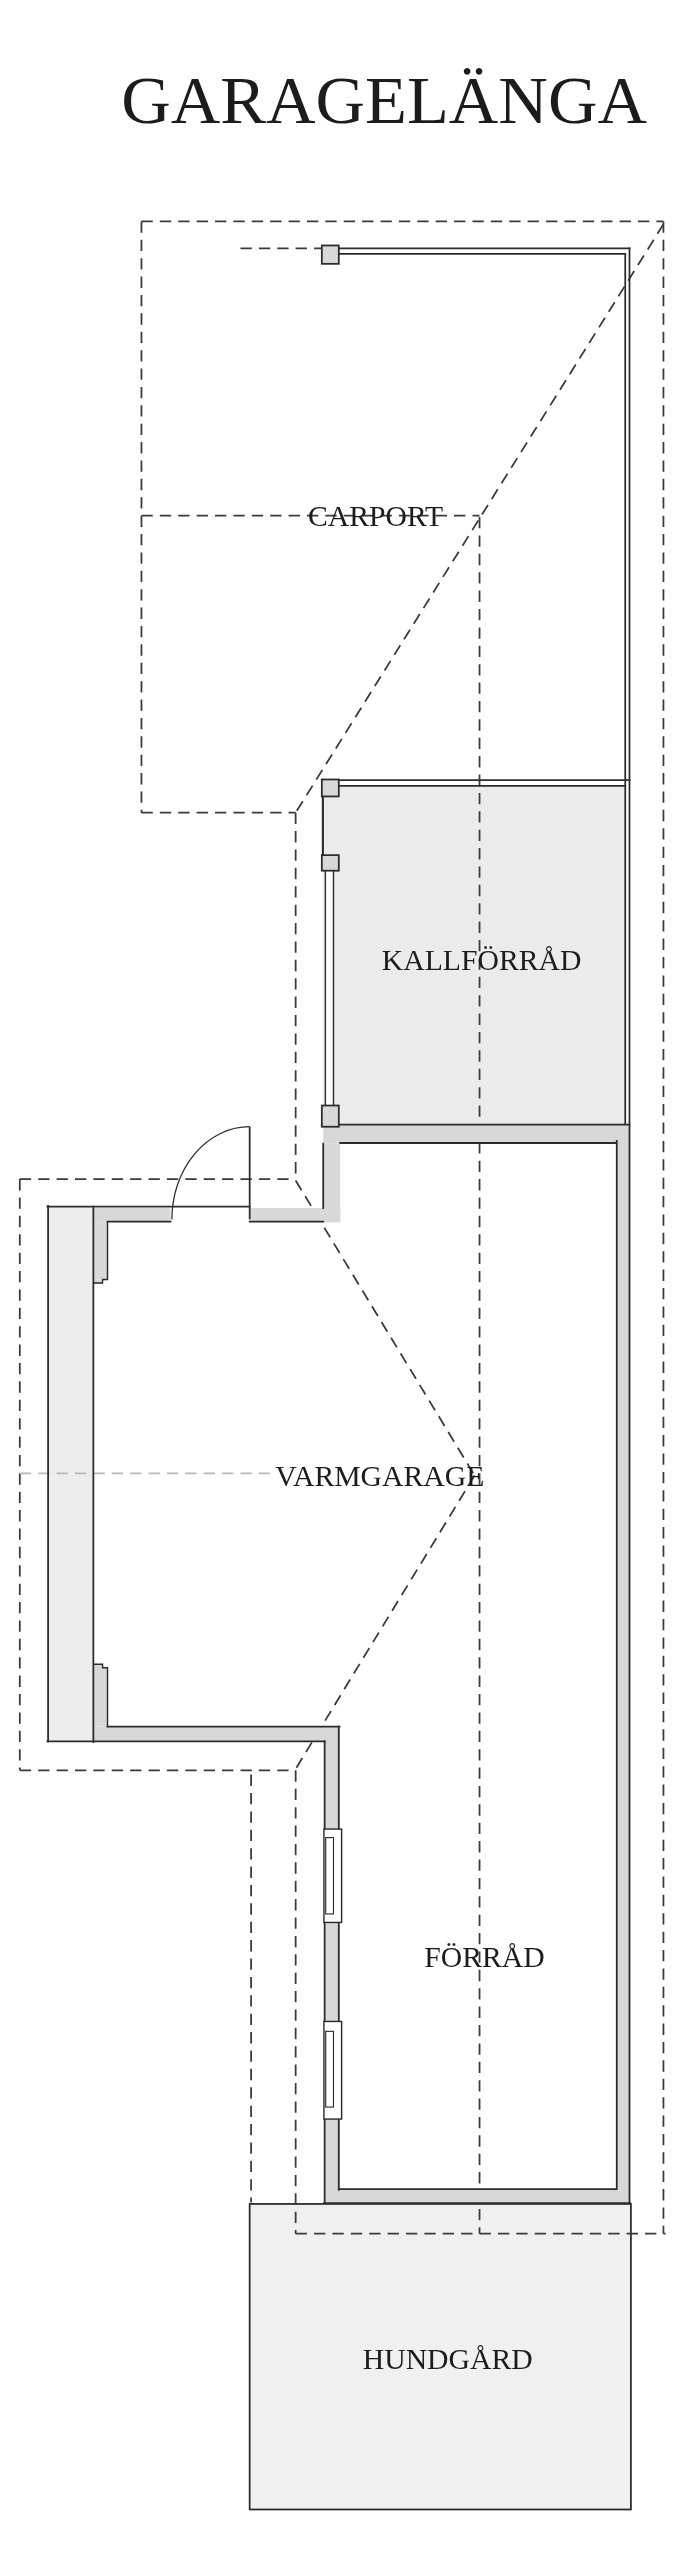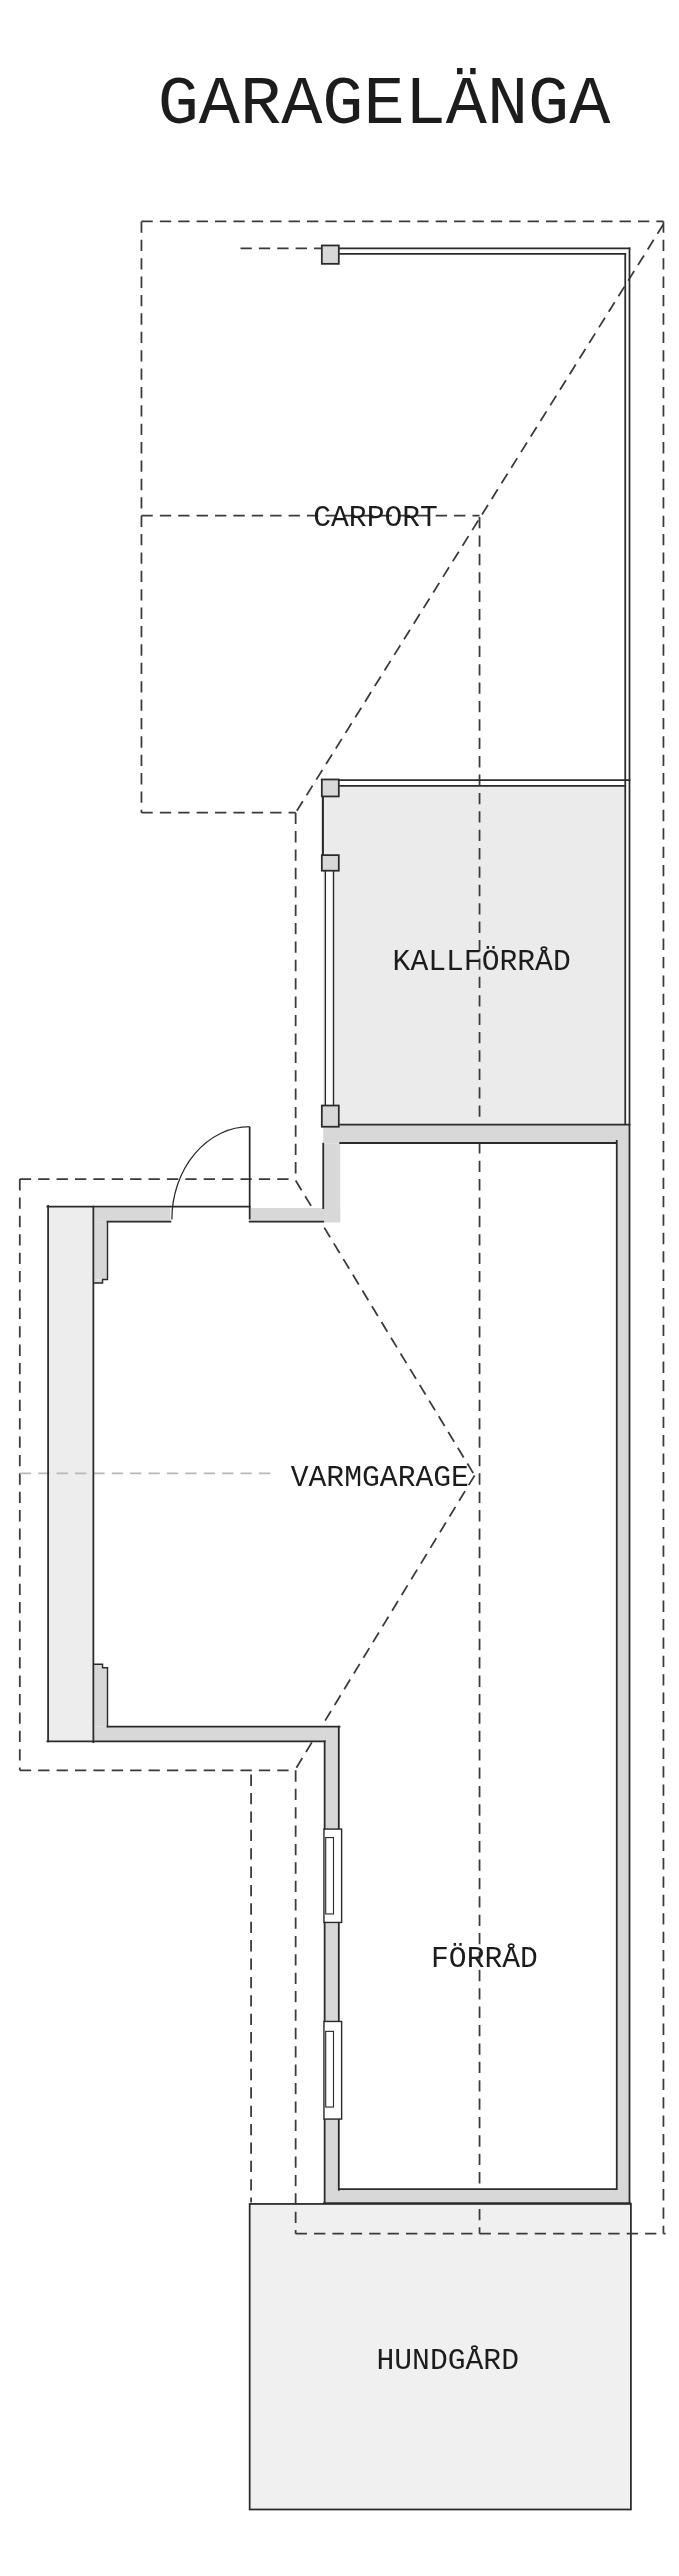--- a/index.html
+++ b/index.html
@@ -1,17 +1,17 @@
 <!DOCTYPE html>
 <html style="font-size:11.3px"><head>
 <meta charset="utf-8">
 <style>
   html,body{margin:0;padding:0;background:#ffffff;}
   #canvas{position:relative;width:679px;height:2576px;background:#fff;overflow:hidden;
-          font-family:Liberation Mono, monospace;}
+          font-family:Liberation Serif, serif;}
   svg{position:absolute;left:0;top:0;}
   text{fill:#1c1c1c;}
   .title-text{font-size:97px;letter-spacing:0;}
   .room-text{font-size:42px;}
 </style>
 </head>
 <body>
 
 <div id="canvas">
 <svg width="679" height="2576" viewBox="0 0 960 3640">

